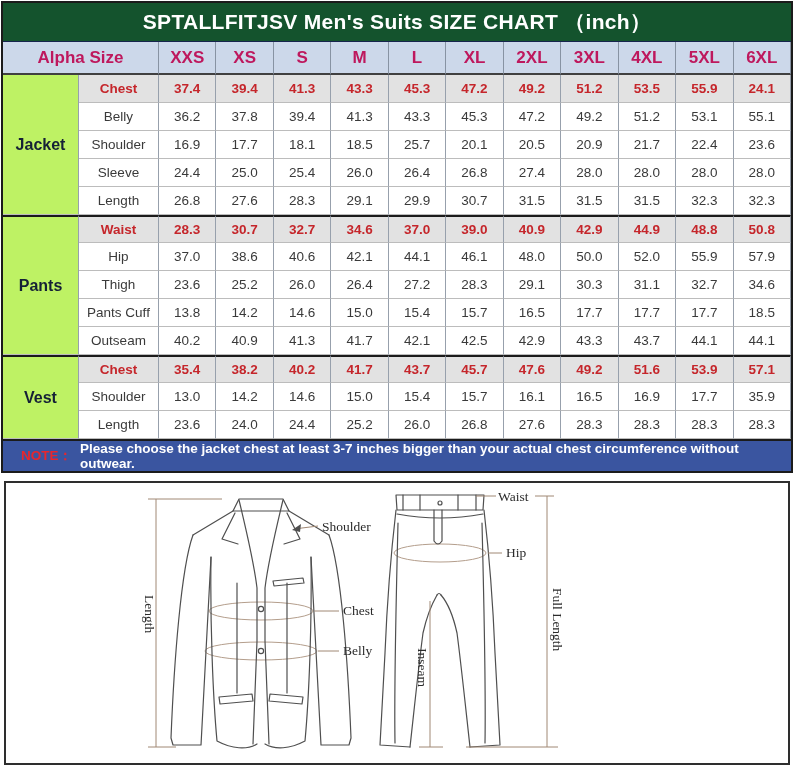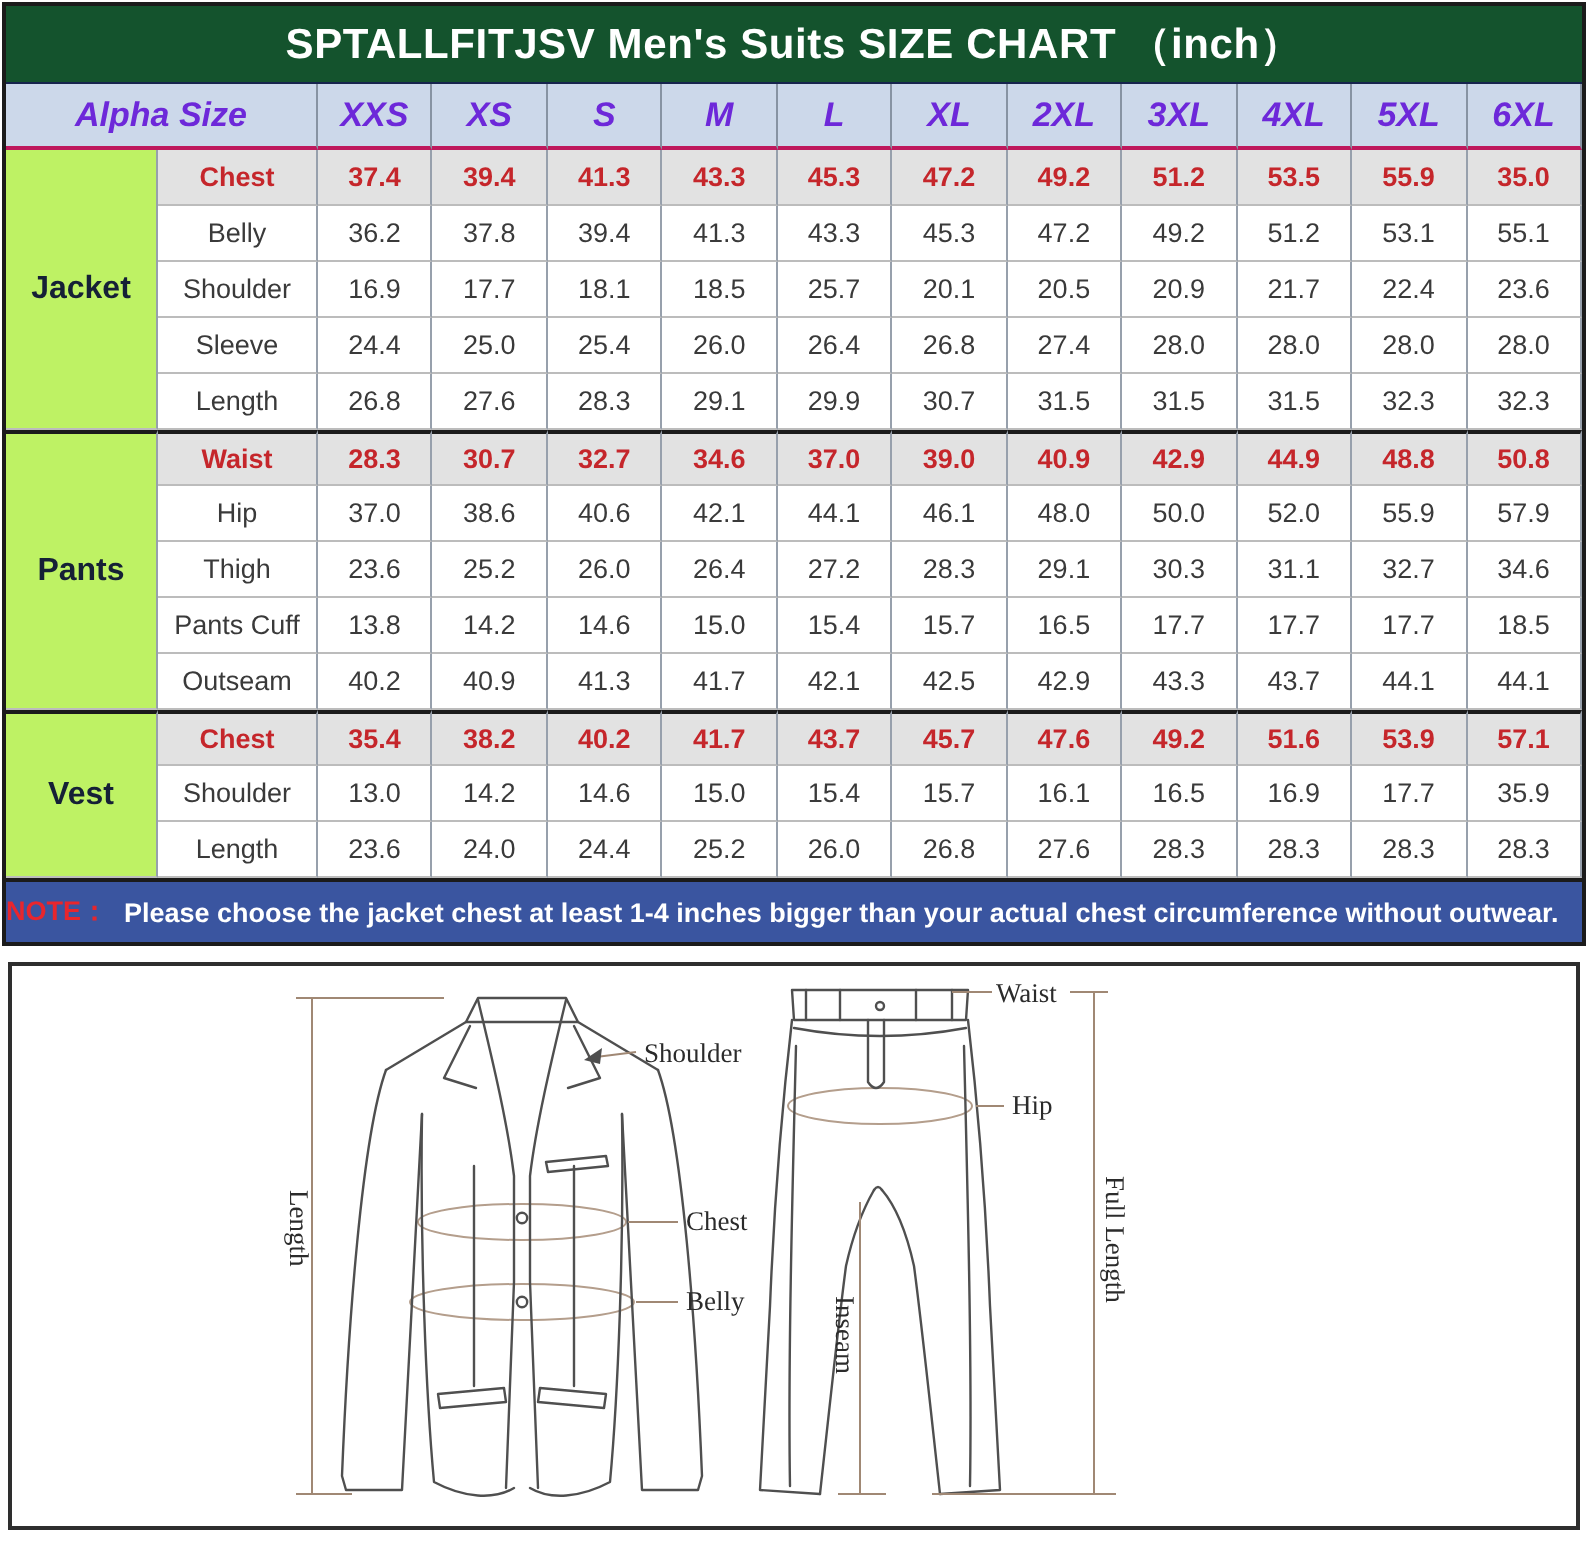--- a/index.html
+++ b/index.html
@@ -20,29 +20,29 @@
     grid-template-columns:76px 80px repeat(11, 1fr);
     grid-template-rows:33px repeat(13, 28px);
   }
   .cell {
     display:flex; align-items:center; justify-content:center;
     font-size:13.5px; color:#3a3a3a; background:#fff;
     border-right:1px solid #97a0ac; border-bottom:1px solid #bcbcbc;
     overflow:hidden; white-space:nowrap;
   }
   .alpha {
-    background:#ccd8ea; font-weight:bold; font-size:17px; color:#6d28d9;
-    border-bottom:2px solid #be185d; border-right:1px solid #8793a3;font-style:italic;
+    background:#ccd8ea; font-weight:bold; font-size:17px; color:#be185d;
+    border-bottom:2px solid #404040; border-right:1px solid #8793a3;
   }
   .group { background:#bef264; font-weight:bold; font-size:16px; color:#152036; }
   .hl { background:#e2e2e2; color:#c5262b; font-weight:bold; }
   .gsep { border-top:2px solid #1b1b1b; }
   .note-bar {
     height:30px; background:#3a55a0; border-top:2px solid #1b1b1b;
-    display:flex; align-items:center; gap:8px; padding:0 0;
+    display:flex; align-items:center; gap:8px; padding:0 18px;
   }
   .note-label { color:#e8262d; font-weight:bold; font-size:13.5px; flex:none; }
   .note-text  { color:#ffffff; font-weight:bold; font-size:13.5px; }
   .diagram-box {
     margin:8px 4px 0 4px; height:280px; border:2px solid #2e2e2e; background:#fff;
   }
   .diagram-box svg { display:block; }
   .garment { stroke:#4f4f4f; fill:none; stroke-width:1.2; stroke-linejoin:round; stroke-linecap:round; }
   .measure { stroke:#a08874; fill:none; stroke-width:1; }
   .girth   { stroke:#b49e8c; fill:none; stroke-width:1; }
@@ -71,21 +71,21 @@
       <div class="cell val hl">37.4</div>
       <div class="cell val hl">39.4</div>
       <div class="cell val hl">41.3</div>
       <div class="cell val hl">43.3</div>
       <div class="cell val hl">45.3</div>
       <div class="cell val hl">47.2</div>
       <div class="cell val hl">49.2</div>
       <div class="cell val hl">51.2</div>
       <div class="cell val hl">53.5</div>
       <div class="cell val hl">55.9</div>
-      <div class="cell val hl">35.0</div>
+      <div class="cell val hl">24.1</div>
       <div class="cell mlabel">Belly</div>
       <div class="cell val">36.2</div>
       <div class="cell val">37.8</div>
       <div class="cell val">39.4</div>
       <div class="cell val">41.3</div>
       <div class="cell val">43.3</div>
       <div class="cell val">45.3</div>
       <div class="cell val">47.2</div>
       <div class="cell val">49.2</div>
       <div class="cell val">51.2</div>
@@ -221,21 +221,21 @@
       <div class="cell val">26.0</div>
       <div class="cell val">26.8</div>
       <div class="cell val">27.6</div>
       <div class="cell val">28.3</div>
       <div class="cell val">28.3</div>
       <div class="cell val">28.3</div>
       <div class="cell val">28.3</div>
     </div>
   <div class="note-bar">
     <span class="note-label">NOTE：</span>
-    <span class="note-text">Please choose the jacket chest at least 1-4 inches bigger than your actual chest circumference without outwear.</span>
+    <span class="note-text">Please choose the jacket chest at least 3-7 inches bigger than your actual chest circumference without outwear.</span>
   </div>
 </div>
 
 <div class="diagram-box">
   <svg width="782" height="276" viewBox="0 0 782 276">
 
     <g>
 
       <path class="measure" d="M150,16 V264 M142,16 H216 M142,264 H170"></path>
       <text transform="translate(139,112) rotate(90)">Length</text>

